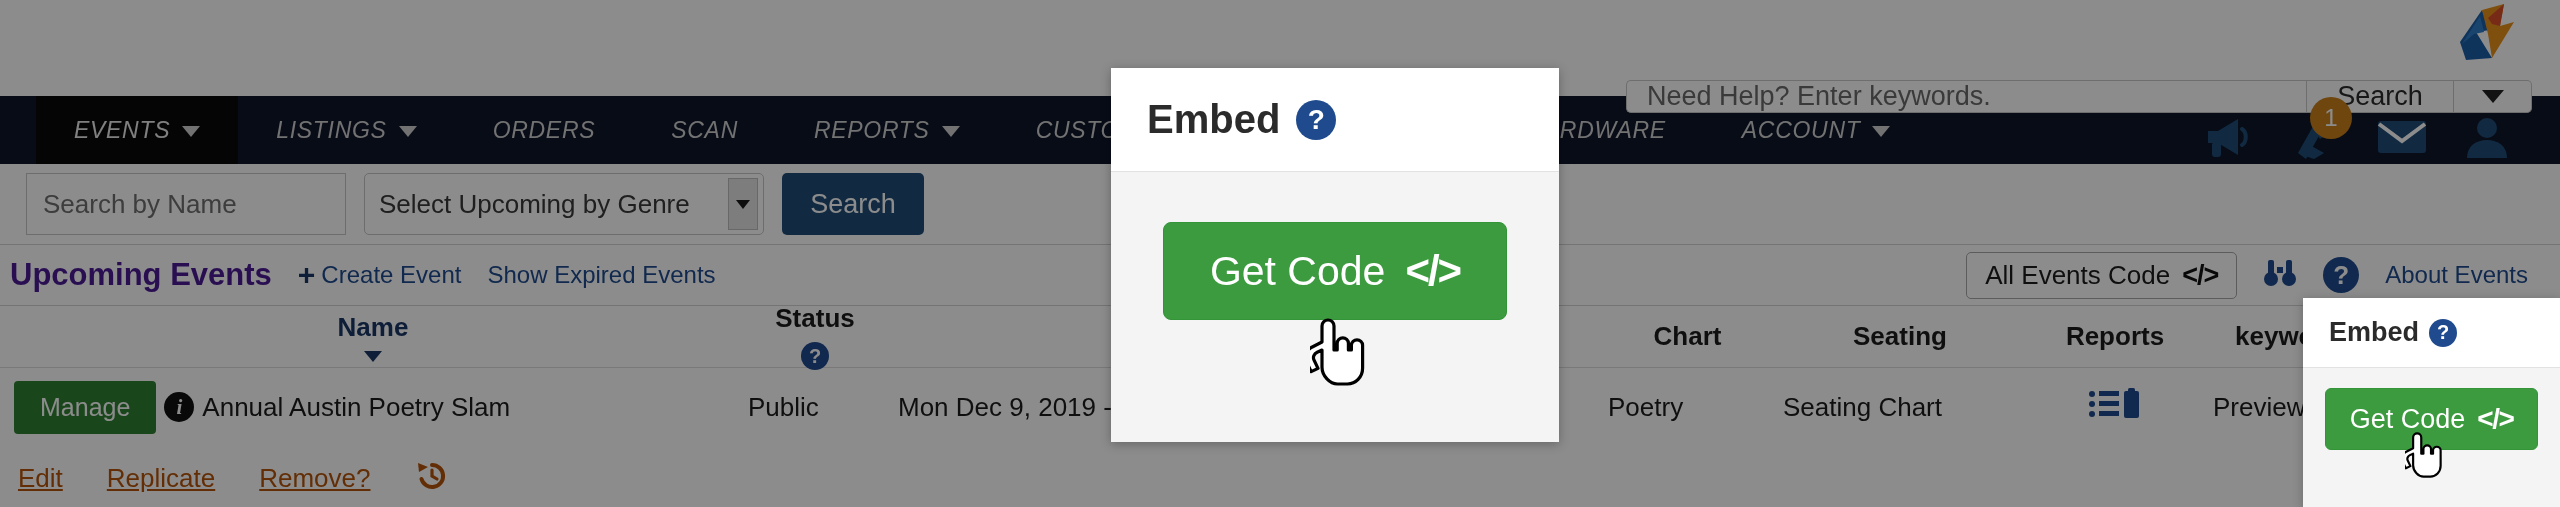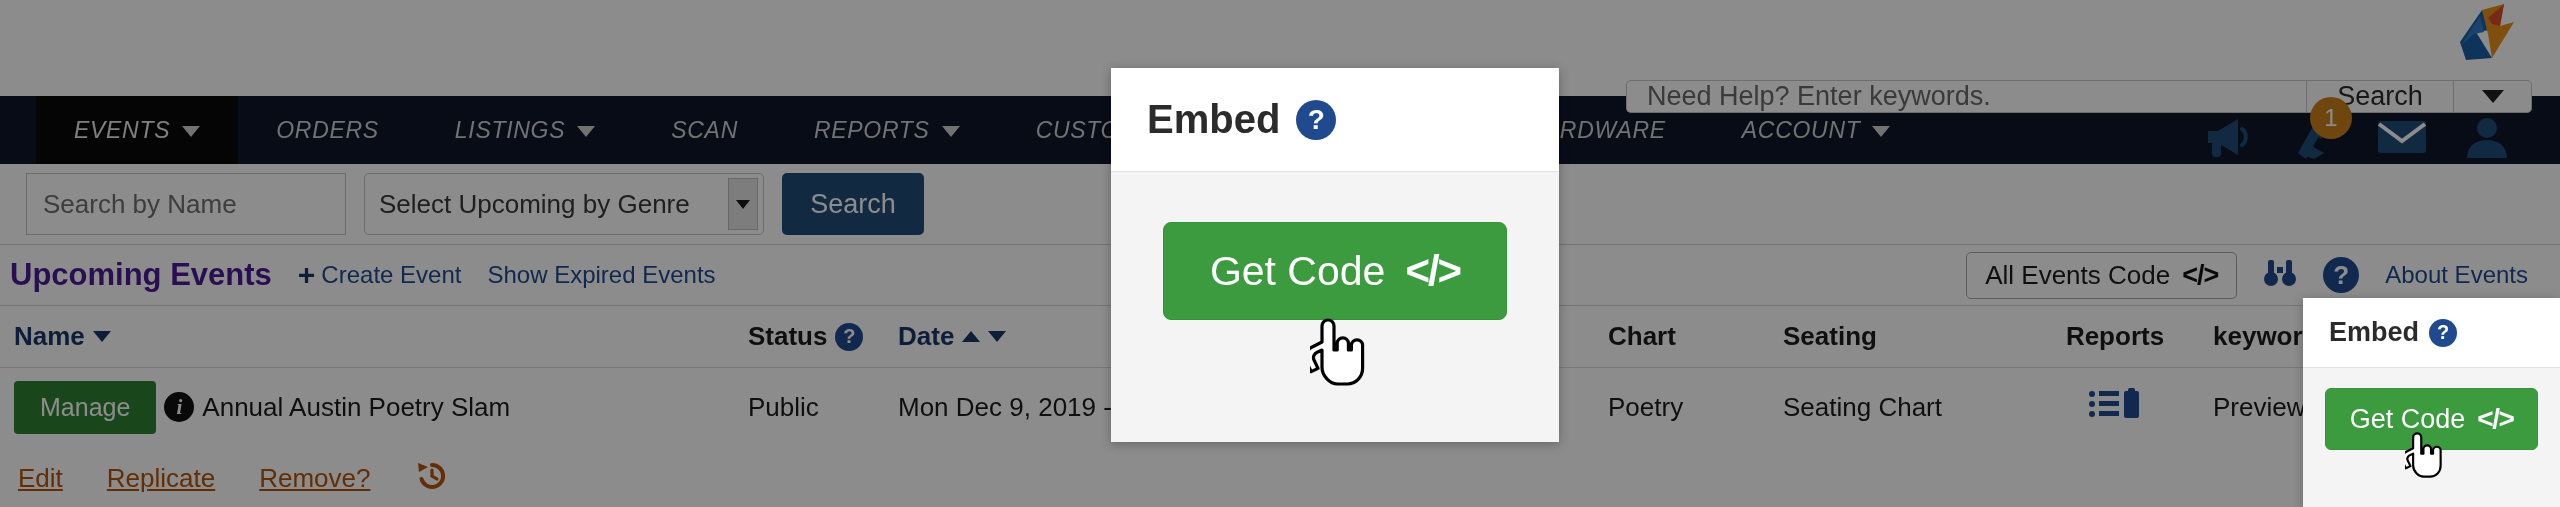--- a/index.html
+++ b/index.html
@@ -234,21 +234,21 @@
   .codeglyph { font-weight: bold; font-size: 27px; color:#111; letter-spacing:-1px;}
   .about-link { color:#1f4b8e; font-size: 24px; cursor:pointer; }
 
   
   .tbl { width: 100%; background:#fff; }
   .trow {
     display: flex; align-items: center;
     border-bottom: 1px solid #dcdcdc;
   }
   .thead { height: 62px; }
-  .thead .cell { font-size: 26px; font-weight: bold; color: #1c1c1c; }
+  .thead .cell { font-size: 26px; font-weight: bold; color: #1c1c1c; flex-direction: column; }
   .thead .cell.link { color:#1b3866; }
   .cell { padding: 0 8px; display:flex; align-items:center; gap:8px; }
   .c-name    { width: 740px; padding-left: 14px; }
   .c-status  { width: 150px; }
   .c-date    { width: 520px; }
   .c-tickets { width: 190px; }
   .c-genre   { width: 175px; }
   .c-seating { width: 250px; }
   .c-reports { width: 180px; justify-content:center;}
   .c-eticket { width: 180px; }
@@ -438,25 +438,25 @@
         </span>
       </div>
     </div>
 
     <div class="nav">
       <div class="nav-item active">
         <span>EVENTS</span>
         <span class="nav-caret"></span>
       </div>
       <div class="nav-item">
-        <span>ORDERS</span>
-      </div>
-      <div class="nav-item">
         <span>LISTINGS</span>
         <span class="nav-caret"></span>
+      </div>
+      <div class="nav-item">
+        <span>ORDERS</span>
       </div>
       <div class="nav-item">
         <span>SCAN</span>
       </div>
       <div class="nav-item">
         <span>REPORTS</span>
         <span class="nav-caret"></span>
       </div>
       <div class="nav-item">
         <span>CUSTOMERS</span>

